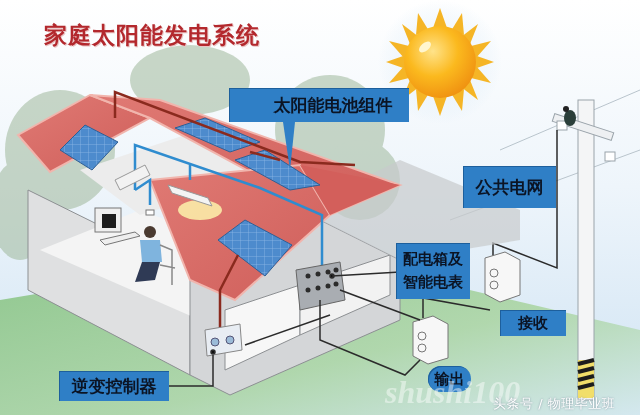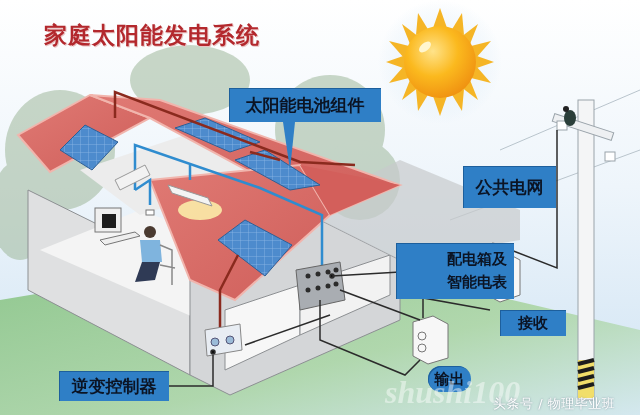--- a/index.html
+++ b/index.html
@@ -5,24 +5,24 @@
   html, body { margin: 0; padding: 0; }
   body { width: 640px; height: 415px; overflow: hidden; position: relative;
          font-family: "DejaVu Sans", sans-serif; background: #ffffff; }
   #scene { position: absolute; left: 0; top: 0; width: 640px; height: 415px; }
   .title { position: absolute; left: 44px; top: 20px; font-family: "DejaVu Serif", serif;
            font-weight: bold; font-size: 23px; color: #b3282d; letter-spacing: 1px;
            text-shadow: 1px 1px 0 #e9c4c4; text-align: right; }
   .label { position: absolute; background: #2f7fc6; color: #0b1424; font-weight: bold;
            font-family: "DejaVu Serif", serif; display: flex; align-items: center;
            justify-content: center; box-shadow: 1px 1px 0 #1d5f9c inset; }
-  .lbl-panels { left: 229px; top: 88px; width: 152px; height: 34px; font-size: 17px; }
+  .lbl-panels { left: 229px; top: 88px; width: 152px; height: 34px; font-size: 17px; padding-left: 28px; }
   .lbl-grid { left: 463px; top: 166px; width: 93px; height: 42px; font-size: 17px; }
   .lbl-meter { left: 396px; top: 243px; width: 74px; height: 56px; font-size: 15px;
-               flex-direction: column; line-height: 23px; padding-left: 44px; }
+               flex-direction: column; line-height: 23px; }
   .lbl-receive { left: 500px; top: 310px; width: 66px; height: 26px; font-size: 15px; }
   .lbl-output { left: 428px; top: 366px; width: 43px; height: 26px; font-size: 15px; border-radius: 13px; }
   .lbl-inverter { left: 59px; top: 371px; width: 110px; height: 30px; font-size: 17px; }
   .watermark { position: absolute; left: 493px; top: 395px; font-size: 13px; color: #ffffff;
                text-shadow: 0 0 2px #7a8a9a; letter-spacing: 0.5px; }
   .wm-brand { position: absolute; left: 385px; top: 374px; font-size: 32px; font-style: italic;
               font-weight: bold; color: rgba(255,255,255,0.45); font-family: Liberation Serif, serif; }
 </style>
 </head>
 <body>

